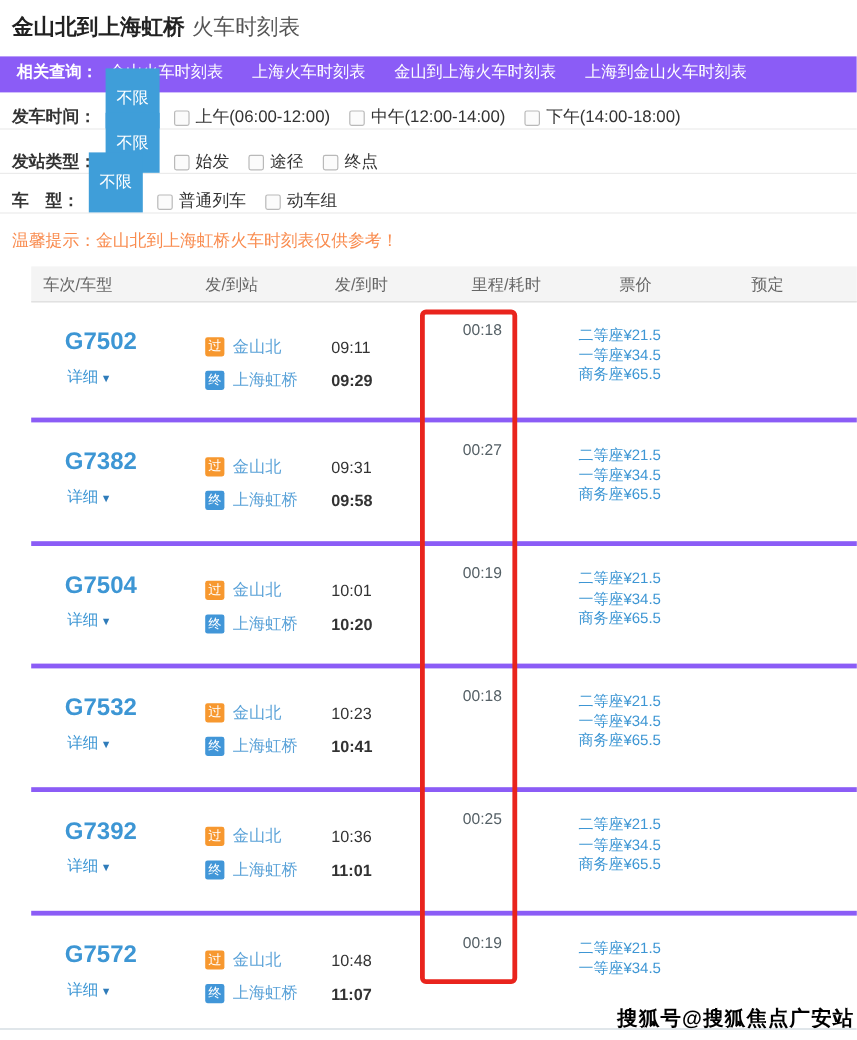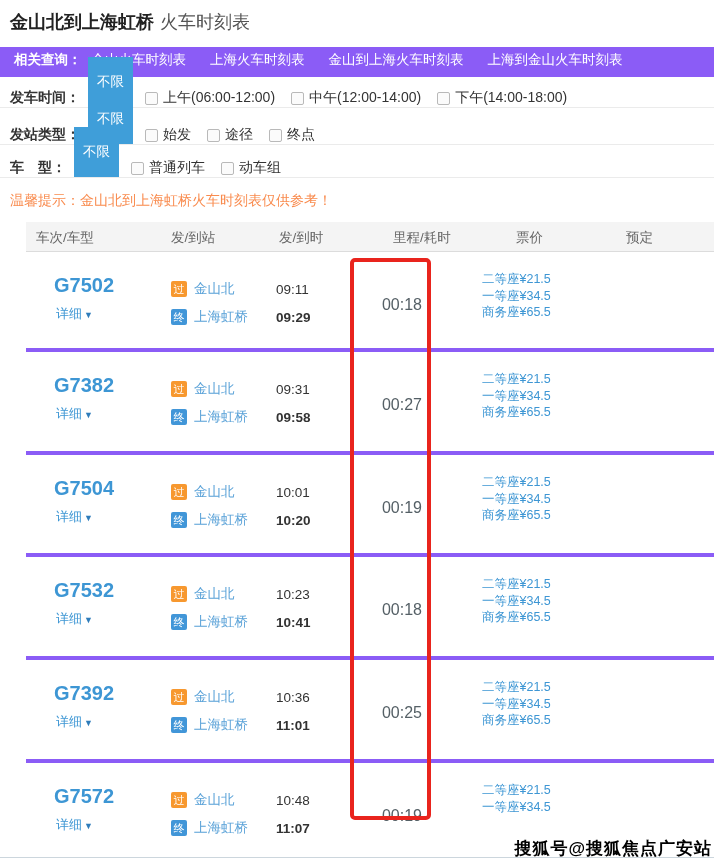--- a/index.html
+++ b/index.html
@@ -47,22 +47,22 @@
   .caret { font-size:9px; color:#2f7cba; margin-left:2px; }
   .st { position:absolute; left:145px; display:flex; align-items:center; }
   .st.l1 { top:28px; } .st.l2 { top:56px; }
   .badge { display:inline-block; min-width:16px; height:16px; line-height:16px; text-align:center;
            color:#fff; font-size:11px; border-radius:2px; }
   .badge-pass { background:#f7982f; }
   .badge-end  { background:#4196d8; }
   .station { color:#5aa2d8; font-size:13.5px; margin-left:7px; text-decoration:none; cursor:pointer; }
   .tm { position:absolute; left:250px; color:#333; font-size:13.5px; }
   .tm.l1 { top:30px; } .tm.l2 { top:58px;font-weight:bold; }
-  .duration { position:absolute; left:340px; top:44px; width:72px; text-align:center;
-              color:#556066; font-size:16px; }
+  .duration { position:absolute; left:340px; top:15px; width:72px; text-align:center;
+              color:#556066; font-size:13px; }
   .prices { position:absolute; left:456px; top:19px; color:#3d96d4; font-size:12.5px; line-height:16.5px; }
 
   
   .red-annotation { position:absolute; left:350px; top:258px; width:81px; height:562px;
                     border:4px solid #e9241d; border-radius:5px; pointer-events:none; }
 
   
   .watermark { position:absolute; right:2px; top:837px; font-size:17px; font-weight:bold;
                color:#000; letter-spacing:1px; text-shadow:1px 1px 0 #fff; }
   .bottom-line { position:absolute; left:0; top:857px; width:714px; border-top:1px solid #ccd6dd; }

